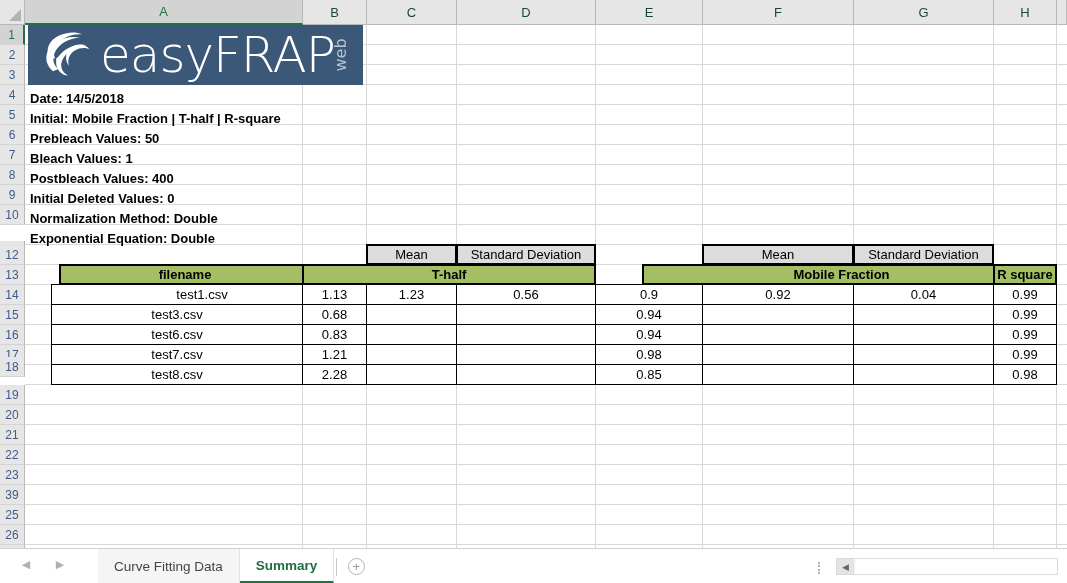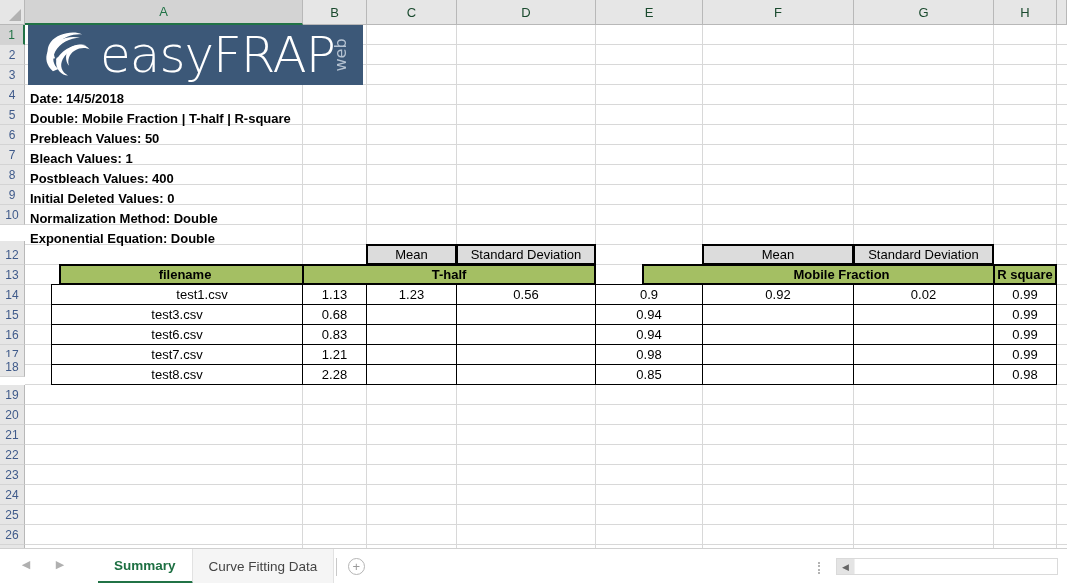--- a/index.html
+++ b/index.html
@@ -301,21 +301,21 @@
         <div class="rowhead" style="top: 260px;">14</div>
         <div class="rowhead" style="top: 280px;">15</div>
         <div class="rowhead" style="top: 300px;">16</div>
         <div class="rowhead" style="top: 320px;">17</div>
         <div class="rowhead" style="top: 332px;">18</div>
         <div class="rowhead" style="top: 360px;">19</div>
         <div class="rowhead" style="top: 380px;">20</div>
         <div class="rowhead" style="top: 400px;">21</div>
         <div class="rowhead" style="top: 420px;">22</div>
         <div class="rowhead" style="top: 440px;">23</div>
-        <div class="rowhead" style="top: 460px;">24</div>
+        <div class="rowhead" style="top: 460px;">39</div>
         <div class="rowhead" style="top: 480px;">25</div>
         <div class="rowhead" style="top: 500px;">26</div>
         <div class="rowhead" style="top: 520px;">27</div>
       </div>
 
     <div class="cells">
 
       <div class="gridline-v" style="left:277px;"></div>
       <div class="gridline-v" style="left:341px;"></div>
       <div class="gridline-v" style="left:431px;"></div>
@@ -364,21 +364,21 @@
             <path d="M30 60 C40 40 66 26 86 32 C70 32 50 42 42 58 C36 70 40 82 52 88 C40 88 28 76 30 60 Z"></path>
             <path d="M56 36 C70 28 86 30 92 40 C86 36 74 36 64 42 C54 48 50 60 54 70 C46 62 46 44 56 36 Z"></path>
             <circle cx="34" cy="58" r="4"></circle>
           </g>
         </svg>
         <div class="logo-text">easyFRAP</div>
         <div class="logo-web">web</div>
       </div>
 
       <div class="meta" style="left:2px;top:60px;width:400px;">Date: 14/5/2018</div>
-      <div class="meta" style="left:2px;top:80px;width:400px;">Double: Mobile Fraction | T-half | R-square</div>
+      <div class="meta" style="left:2px;top:80px;width:400px;">Initial: Mobile Fraction | T-half | R-square</div>
       <div class="meta" style="left:2px;top:100px;width:400px;">Prebleach Values: 50</div>
       <div class="meta" style="left:2px;top:120px;width:400px;">Bleach Values: 1</div>
       <div class="meta" style="left:2px;top:140px;width:400px;">Postbleach Values: 400</div>
       <div class="meta" style="left:2px;top:160px;width:400px;">Initial Deleted Values: 0</div>
       <div class="meta" style="left:2px;top:180px;width:400px;">Normalization Method: Double</div>
       <div class="meta" style="left:2px;top:200px;width:400px;">Exponential Equation: Double</div>
 
       <div class="tc gray" style="left:341px;top:219px;width:91px;height:21px;">Mean</div>
       <div class="tc gray" style="left:431px;top:219px;width:140px;height:21px;">Standard Deviation</div>
       <div class="tc gray" style="left:677px;top:219px;width:152px;height:21px;">Mean</div>
@@ -389,21 +389,21 @@
       <div class="tc green" style="left:570px;top:239px;width:399px;height:21px;margin-left:47px;">Mobile Fraction</div>
       <div class="tc green" style="left:968px;top:239px;width:64px;height:21px;">R square</div>
 
       <div id="datarows">
           <div class="tc thin" style="left: 26px; top: 259px; width: 302px; height: 21px;">test1.csv</div>
           <div class="tc thin" style="left: 277px; top: 259px; width: 65px; height: 21px;">1.13</div>
           <div class="tc thin" style="left: 341px; top: 259px; width: 91px; height: 21px;">1.23</div>
           <div class="tc thin" style="left: 431px; top: 259px; width: 140px; height: 21px;">0.56</div>
           <div class="tc thin" style="left: 570px; top: 259px; width: 108px; height: 21px;">0.9</div>
           <div class="tc thin" style="left: 677px; top: 259px; width: 152px; height: 21px;">0.92</div>
-          <div class="tc thin" style="left: 828px; top: 259px; width: 141px; height: 21px;">0.02</div>
+          <div class="tc thin" style="left: 828px; top: 259px; width: 141px; height: 21px;">0.04</div>
           <div class="tc thin" style="left: 968px; top: 259px; width: 64px; height: 21px;">0.99</div>
           <div class="tc thin" style="left: 26px; top: 279px; width: 252px; height: 21px;">test3.csv</div>
           <div class="tc thin" style="left: 277px; top: 279px; width: 65px; height: 21px;">0.68</div>
           <div class="tc thin" style="left: 341px; top: 279px; width: 91px; height: 21px;"></div>
           <div class="tc thin" style="left: 431px; top: 279px; width: 140px; height: 21px;"></div>
           <div class="tc thin" style="left: 570px; top: 279px; width: 108px; height: 21px;">0.94</div>
           <div class="tc thin" style="left: 677px; top: 279px; width: 152px; height: 21px;"></div>
           <div class="tc thin" style="left: 828px; top: 279px; width: 141px; height: 21px;"></div>
           <div class="tc thin" style="left: 968px; top: 279px; width: 64px; height: 21px;">0.99</div>
           <div class="tc thin" style="left: 26px; top: 299px; width: 252px; height: 21px;">test6.csv</div>
@@ -435,22 +435,22 @@
     </div>
   </div>
 
   <div class="tabbar">
     <div class="tab-nav">
       <div class="nav-arrow">◀</div>
       <div class="nav-arrow">▶</div>
     </div>
 
     <div class="tabs">
+      <div class="tab">Curve Fitting Data</div>
       <div class="tab active">Summary</div>
-      <div class="tab">Curve Fitting Data</div>
       <div class="tab-divider"></div>
       <div class="add-sheet">
         <span class="circ">+</span>
       </div>
     </div>
 
     <div class="split-dots">
       <i></i>
         <i></i>
         <i></i>

